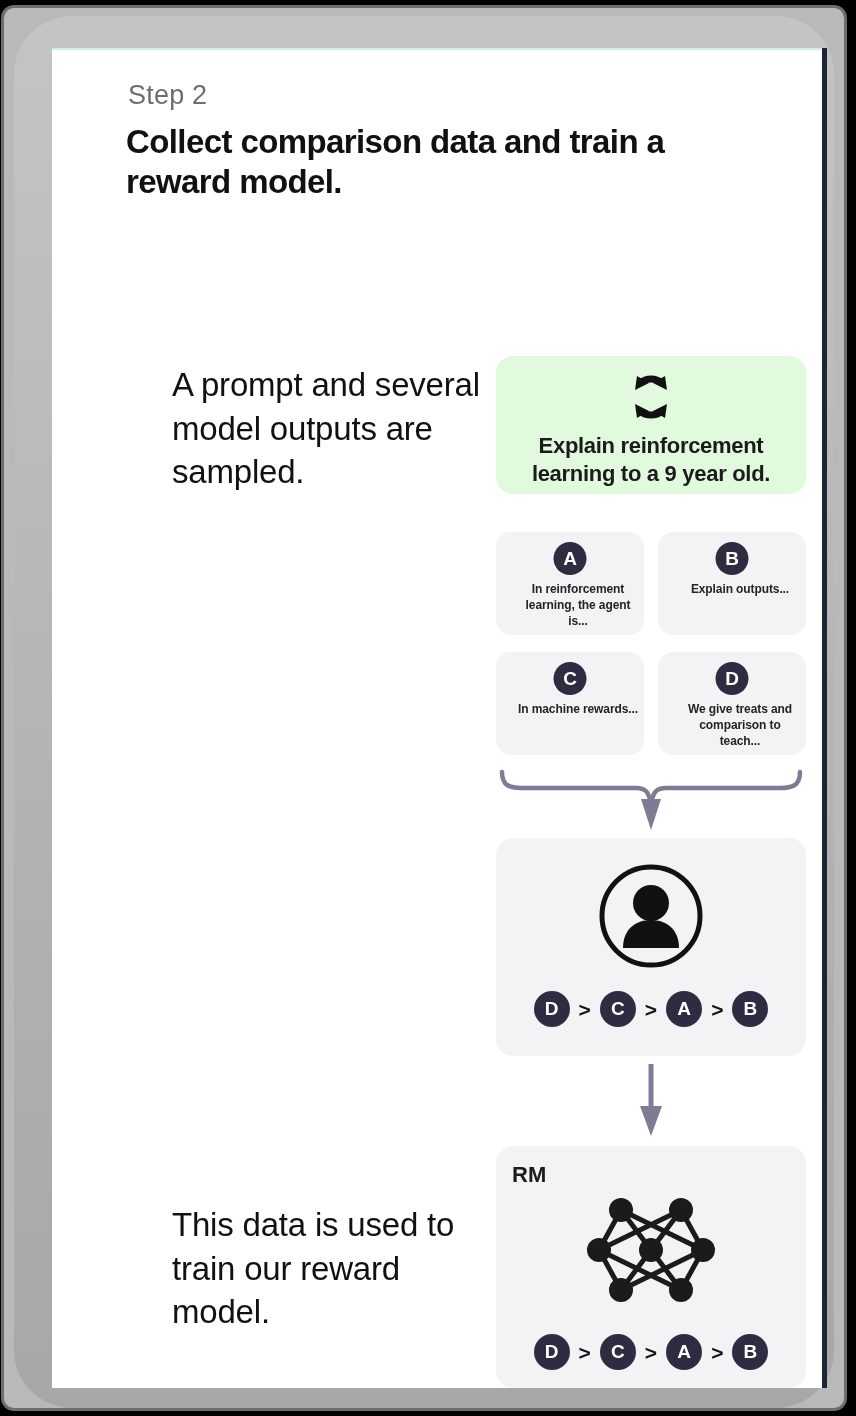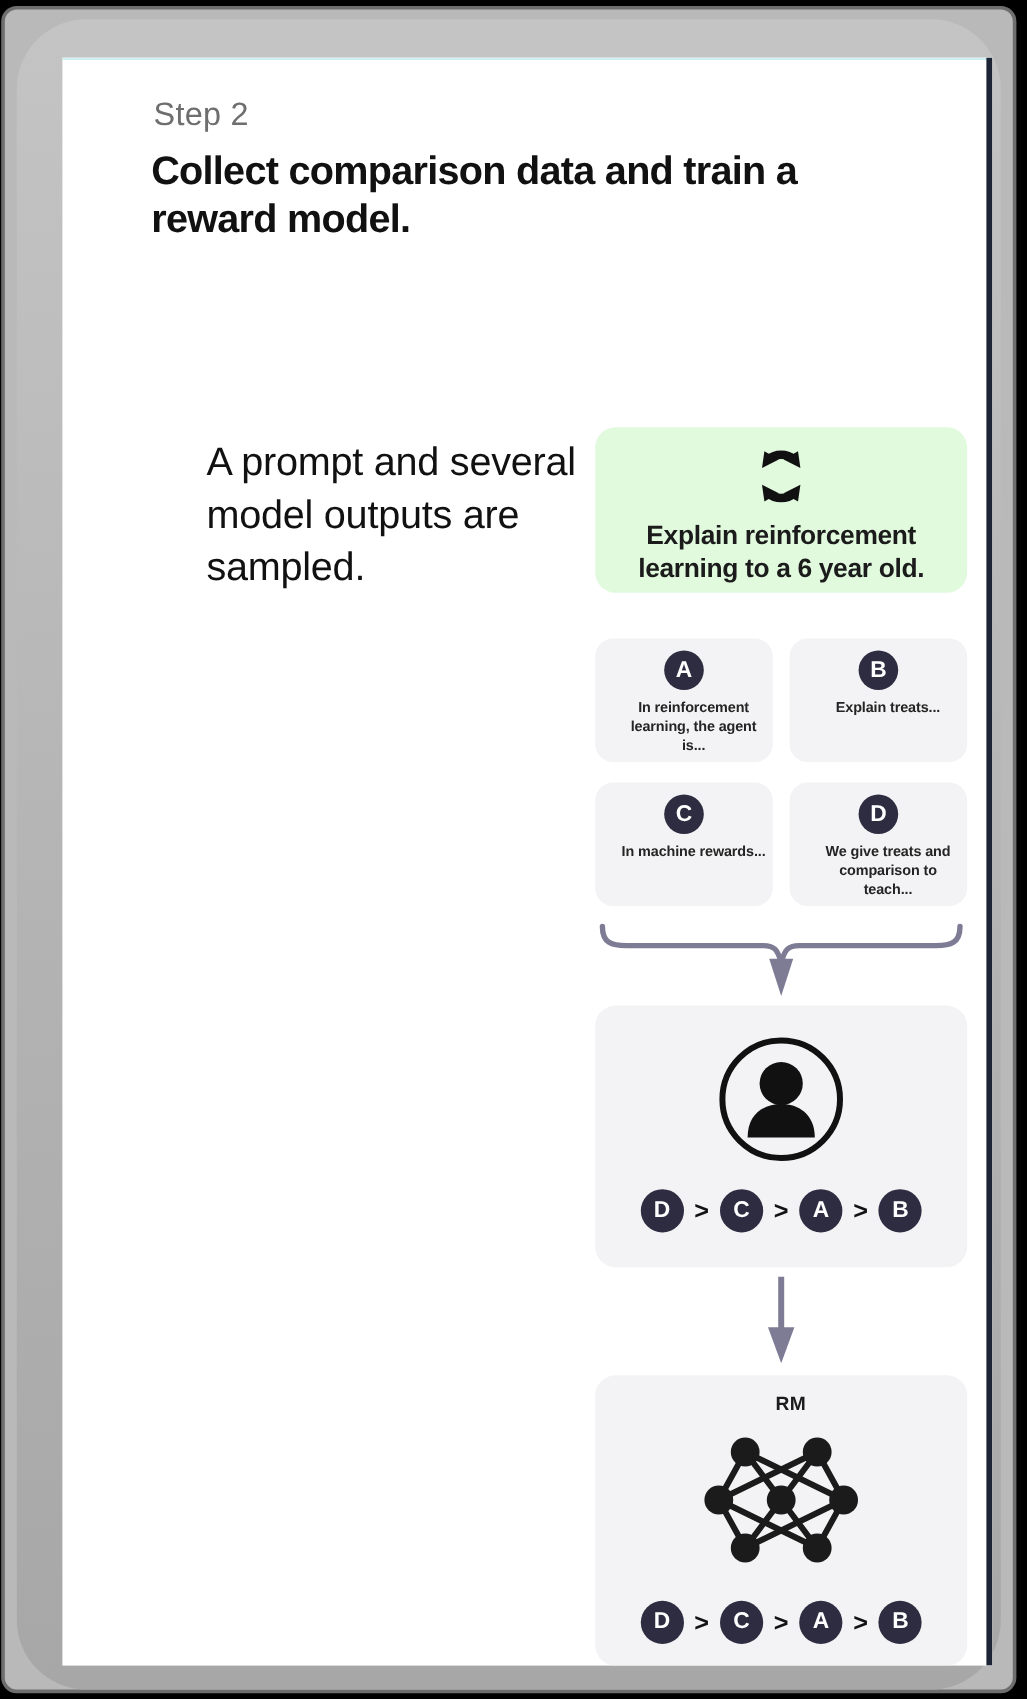--- a/index.html
+++ b/index.html
@@ -92,22 +92,22 @@
   #labeler-card{left:0px;top:790px;width:310px;height:218px;background:#f3f3f5;border-radius:17px;}
   #person-icon{position:absolute;left:50%;top:24px;transform:translateX(-50%);}
   #rank-row-1{position:absolute;left:0;right:0;top:153px;}
 
   
   #arrow-down{position:absolute;left:0px;top:1012px;}
 
   
   #rm-card{left:0px;top:1098px;width:310px;height:242px;background:#f3f3f5;border-radius:17px;}
   #rm-title{
-    position:absolute;left:16px;right:0;top:16px;text-align:center;
-    font-size:16px;font-weight:bold;color:#1b1b1b;letter-spacing:.2px;
+    position:absolute;left:16px;right:0;top:16px;
+    font-size:22px;font-weight:bold;color:#1b1b1b;letter-spacing:.2px;
   }
   #rm-net{position:absolute;left:50%;top:48px;transform:translateX(-50%);}
   #rank-row-2{position:absolute;left:0;right:0;top:188px;}
 
   
   .rank-row{display:flex;align-items:center;justify-content:center;gap:9px;}
   .rank-pill{
     width:36px;height:36px;border-radius:50%;background:#2e2c40;
     color:#ffffff;font-size:19px;font-weight:bold;
     display:flex;align-items:center;justify-content:center;
@@ -120,46 +120,47 @@
 <div id="device-frame">
   <div id="device-bezel">
     <div id="screen">
       <div id="screen-top-edge"></div>
       <div id="screen-inner-edge"></div>
 
       <div class="step-label">Step 2</div>
       <div class="headline">Collect comparison data and train a reward model.</div>
 
       <div class="copy" id="copy-1">A prompt and several model outputs are sampled.</div>
+      <div class="copy" id="copy-3">This data is used to train our reward model.</div>
 
       <div id="diagram">
 
         <div class="card" id="prompt-card">
           <div id="cycle-icon">
             <svg width="54" height="54" viewBox="0 0 54 54">
               <g fill="none" stroke="#111" stroke-width="7" stroke-linecap="butt">
                 <path d="M16 13 A 17 17 0 0 1 38 13"></path>
                 <path d="M38 41 A 17 17 0 0 1 16 41"></path>
               </g>
               <polygon points="11,20 13,6 25,13" fill="#111"></polygon>
               <polygon points="43,34 41,48 29,41" fill="#111"></polygon>
               <polygon points="43,20 41,6 29,13" fill="#111"></polygon>
               <polygon points="11,34 13,48 25,41" fill="#111"></polygon>
             </svg>
           </div>
-          <div id="prompt-text">Explain reinforcement learning to a 6 year old.</div>
+          <div id="prompt-text">Explain reinforcement learning to a 9 year old.</div>
         </div>
 
         <div class="answer-card" id="ans-a">
           <div class="answer-badge">A</div>
           <div class="answer-text">In reinforcement learning, the agent is...</div>
         </div>
         <div class="answer-card" id="ans-b">
           <div class="answer-badge">B</div>
-          <div class="answer-text">Explain treats...</div>
+          <div class="answer-text">Explain outputs...</div>
         </div>
         <div class="answer-card" id="ans-c">
           <div class="answer-badge">C</div>
           <div class="answer-text">In machine rewards...</div>
         </div>
         <div class="answer-card" id="ans-d">
           <div class="answer-badge">D</div>
           <div class="answer-text">We give treats and comparison to teach...</div>
         </div>
 

